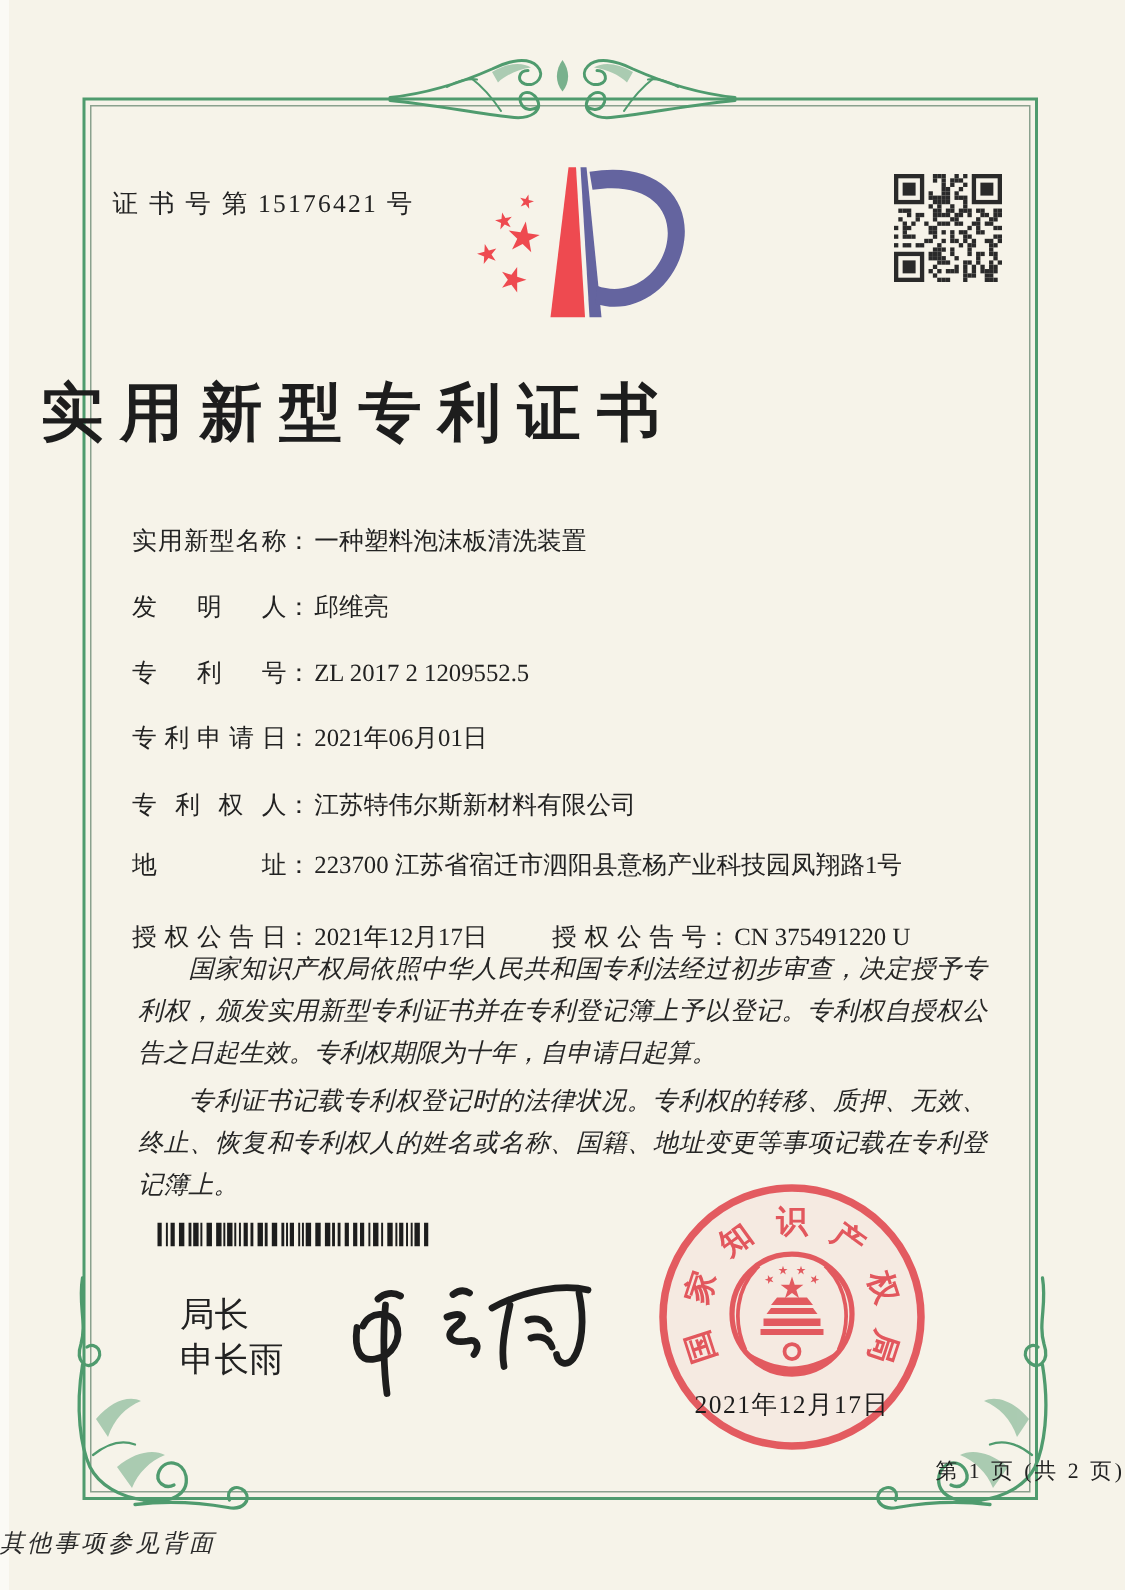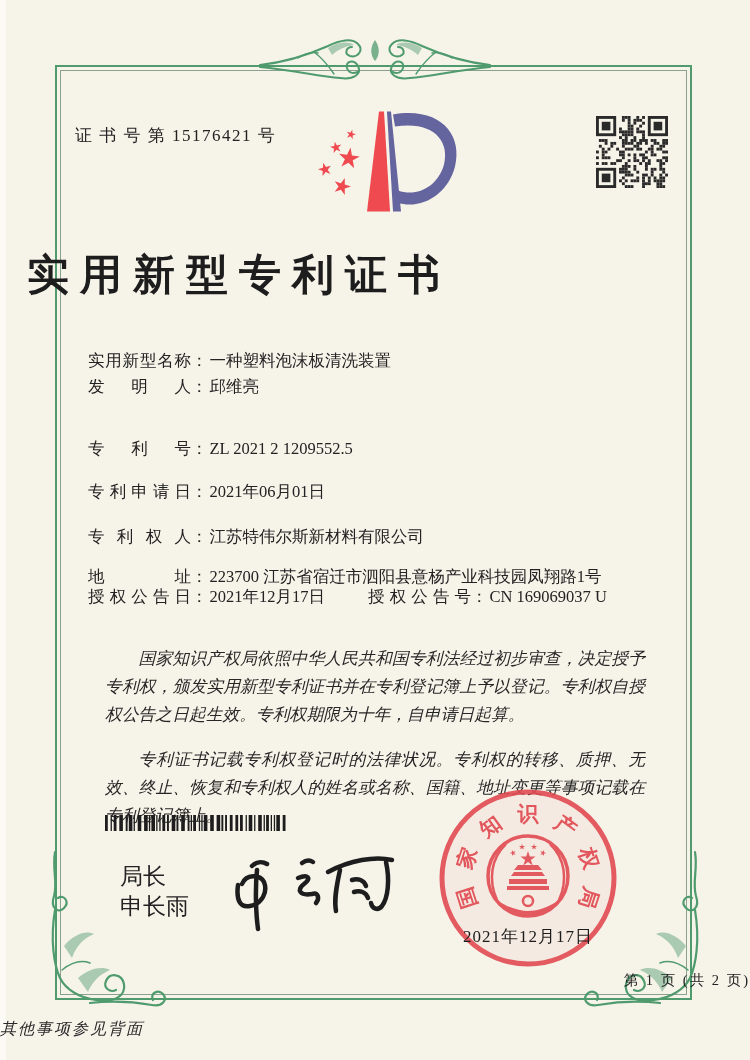--- a/index.html
+++ b/index.html
@@ -42,21 +42,21 @@
     text-align:left;font-size:42px;font-weight:700;letter-spacing:11px;
     padding-left:11px;box-sizing:border-box;color:#1d1d1d;
   }
   .row{position:absolute;left:88px;width:575px;height:24px;font-size:16.5px;white-space:nowrap;}
   .flabel{display:inline-block;width:103px;text-align:justify;text-align-last:justify;vertical-align:bottom;margin-top:20px;}
   .colon{display:inline-block;}
   .fvalue{padding-left:2px;}
   .pair2{position:absolute;left:280px;top:0;white-space:nowrap;}
   .paras{position:absolute;left:88px;top:628px;width:574px;}
   .paras p{
-    margin:17px;font-size:16.8px;line-height:28px;text-indent:2em;
+    margin:4px;font-size:16.8px;line-height:28px;text-indent:2em;
     text-align:justify;font-style:italic;color:#262626;
   }
   .barcode{position:absolute;left:103px;top:815px;width:187px;height:16px;}
   .signer{position:absolute;left:120px;top:862px;font-size:23px;line-height:30px;}
   .signature{position:absolute;left:190px;top:830px;width:220px;height:110px;}
   .sig-stroke{fill:none;stroke:#1d1d1d;stroke-width:4.5;stroke-linecap:round;stroke-linejoin:round;}
   .seal-box{position:absolute;left:436px;top:786px;width:184px;height:184px;color:var(--seal-red);}
   .seal-svg{position:absolute;left:0;top:0;width:184px;height:184px;}
   .seal-char{
     position:absolute;left:50%;top:50%;width:26px;height:26px;margin:-13px;
@@ -352,39 +352,39 @@
       <rect x="0" y="51.839999999999996" width="20.16" height="20.16" fill="#2a2a2a"></rect>
       <rect x="2.88" y="54.72" width="14.399999999999999" height="14.399999999999999" fill="#f6f3e9"></rect>
       <rect x="5.76" y="57.599999999999994" width="8.64" height="8.64" fill="#2a2a2a"></rect>
     </svg>
 
   <h1 class="title">实用新型专利证书</h1>
 
   <div class="row" style="top:330px">
     <span class="flabel">实用新型名称</span><span class="colon">：</span><span class="fvalue">一种塑料泡沫板清洗装置</span>
   </div>
-  <div class="row" style="top:356px">
+  <div class="row" style="top:374px">
     <span class="flabel">发明人</span><span class="colon">：</span><span class="fvalue">邱维亮</span>
   </div>
   <div class="row" style="top:418px">
-    <span class="flabel">专利号</span><span class="colon">：</span><span class="fvalue">ZL 2021 2 1209552.5</span>
+    <span class="flabel">专利号</span><span class="colon">：</span><span class="fvalue">ZL 2017 2 1209552.5</span>
   </div>
   <div class="row" style="top:461px">
     <span class="flabel">专利申请日</span><span class="colon">：</span><span class="fvalue">2021年06月01日</span>
   </div>
   <div class="row" style="top:506px">
     <span class="flabel">专利权人</span><span class="colon">：</span><span class="fvalue">江苏特伟尔斯新材料有限公司</span>
   </div>
   <div class="row" style="top:546px">
     <span class="flabel">地址</span><span class="colon">：</span><span class="fvalue">223700 江苏省宿迁市泗阳县意杨产业科技园凤翔路1号</span>
   </div>
-  <div class="row" style="top:566px">
+  <div class="row" style="top:594px">
     <span class="flabel">授权公告日</span><span class="colon">：</span><span class="fvalue">2021年12月17日</span>
     <span class="pair2">
-      <span class="flabel">授权公告号</span><span class="colon">：</span><span class="fvalue">CN 169069037 U</span>
+      <span class="flabel">授权公告号</span><span class="colon">：</span><span class="fvalue">CN 375491220 U</span>
     </span>
   </div>
 
   <div class="paras">
     <p>国家知识产权局依照中华人民共和国专利法经过初步审查，决定授予专利权，颁发实用新型专利证书并在专利登记簿上予以登记。专利权自授权公告之日起生效。专利权期限为十年，自申请日起算。</p>
     <p>专利证书记载专利权登记时的法律状况。专利权的转移、质押、无效、终止、恢复和专利权人的姓名或名称、国籍、地址变更等事项记载在专利登记簿上。</p>
   </div>
 
   <svg class="barcode" viewBox="0 0 187 16" preserveAspectRatio="none">
       <rect x="2" y="0" width="2.8" height="16" fill="#1d1d1d"></rect>

